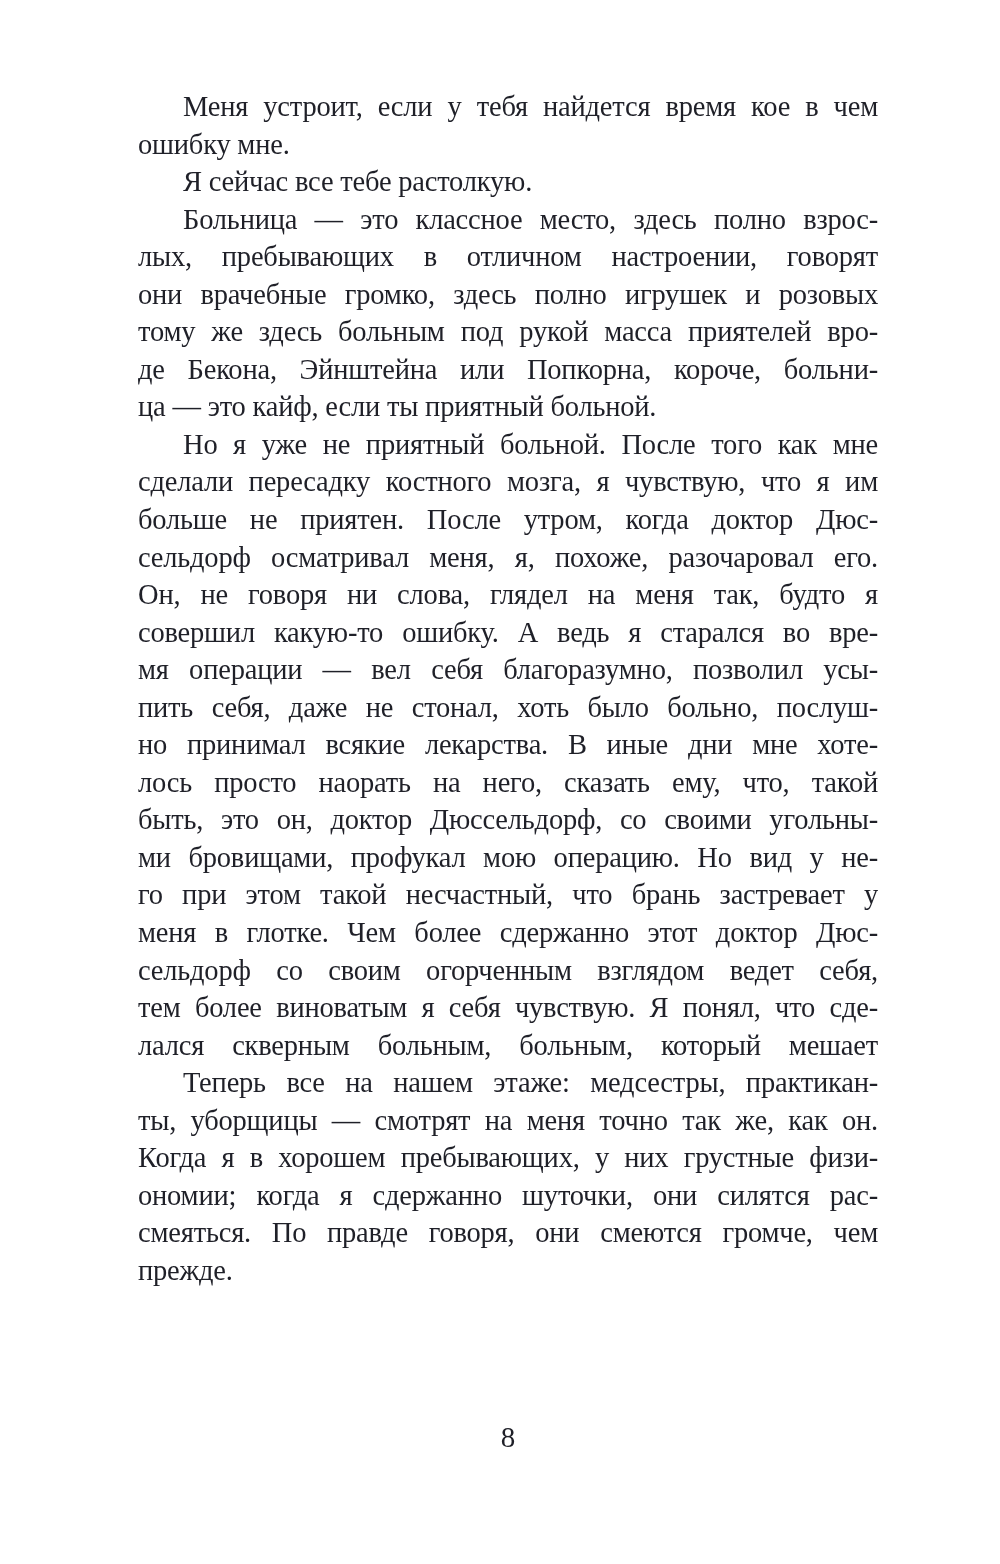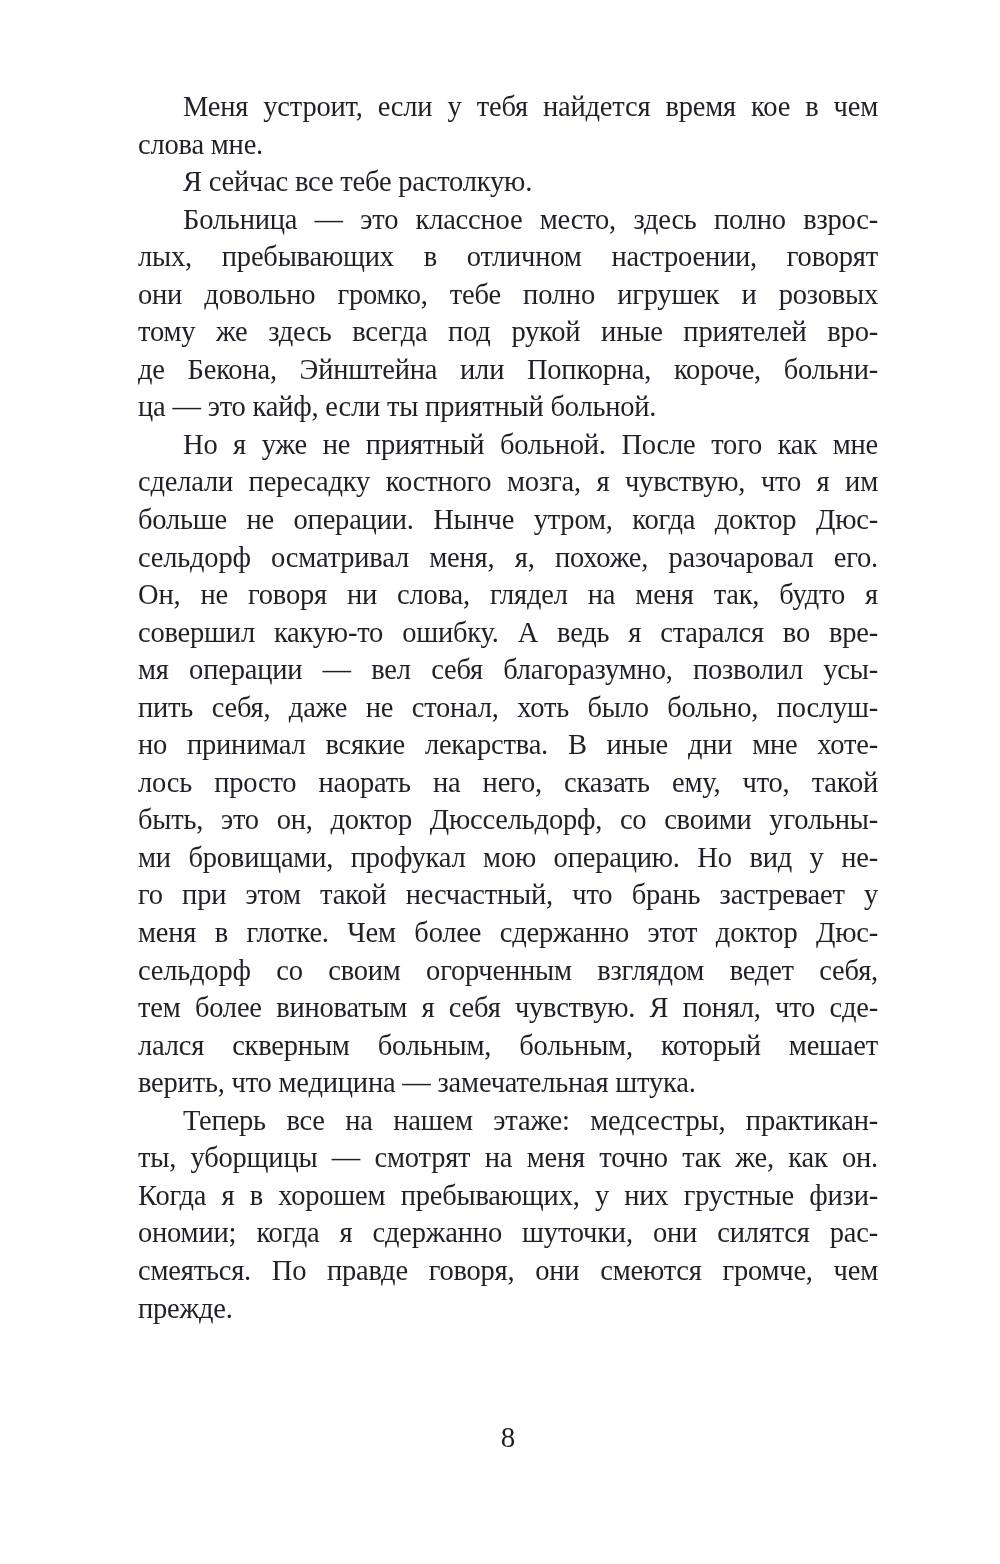--- a/index.html
+++ b/index.html
@@ -54,46 +54,45 @@
     line-height: 34px;
     color: #1f2028;
   }
 </style>
 </head>
 <body style="color: rgb(31, 32, 40); background: rgb(255, 255, 255);">
 
 <div class="page">
   <div class="text-column">
       <div class="ln indent">Меня устроит, если у тебя найдется время кое в чем</div>
-      <div class="ln last">слова мне.</div>
+      <div class="ln last">ошибку мне.</div>
       <div class="ln indent last">Я сейчас все тебе растолкую.</div>
       <div class="ln indent">Больница — это классное место, здесь полно взрос-</div>
       <div class="ln">лых, пребывающих в отличном настроении, говорят</div>
-      <div class="ln">они довольно громко, тебе полно игрушек и розовых</div>
-      <div class="ln">тому же здесь всегда под рукой иные приятелей вро-</div>
+      <div class="ln">они врачебные громко, здесь полно игрушек и розовых</div>
+      <div class="ln">тому же здесь больным под рукой масса приятелей вро-</div>
       <div class="ln">де Бекона, Эйнштейна или Попкорна, короче, больни-</div>
       <div class="ln last">ца — это кайф, если ты приятный больной.</div>
       <div class="ln indent">Но я уже не приятный больной. После того как мне</div>
       <div class="ln">сделали пересадку костного мозга, я чувствую, что я им</div>
-      <div class="ln">больше не операции. Нынче утром, когда доктор Дюс-</div>
+      <div class="ln">больше не приятен. После утром, когда доктор Дюс-</div>
       <div class="ln">сельдорф осматривал меня, я, похоже, разочаровал его.</div>
       <div class="ln">Он, не говоря ни слова, глядел на меня так, будто я</div>
       <div class="ln">совершил какую-то ошибку. А ведь я старался во вре-</div>
       <div class="ln">мя операции — вел себя благоразумно, позволил усы-</div>
       <div class="ln">пить себя, даже не стонал, хоть было больно, послуш-</div>
       <div class="ln">но принимал всякие лекарства. В иные дни мне хоте-</div>
       <div class="ln">лось просто наорать на него, сказать ему, что, такой</div>
       <div class="ln">быть, это он, доктор Дюссельдорф, со своими угольны-</div>
       <div class="ln">ми бровищами, профукал мою операцию. Но вид у не-</div>
       <div class="ln">го при этом такой несчастный, что брань застревает у</div>
       <div class="ln">меня в глотке. Чем более сдержанно этот доктор Дюс-</div>
       <div class="ln">сельдорф со своим огорченным взглядом ведет себя,</div>
       <div class="ln">тем более виноватым я себя чувствую. Я понял, что сде-</div>
       <div class="ln">лался скверным больным, больным, который мешает</div>
-      <div class="ln last">верить, что медицина — замечательная штука.</div>
       <div class="ln indent">Теперь все на нашем этаже: медсестры, практикан-</div>
       <div class="ln">ты, уборщицы — смотрят на меня точно так же, как он.</div>
       <div class="ln">Когда я в хорошем пребывающих, у них грустные физи-</div>
       <div class="ln">ономии; когда я сдержанно шуточки, они силятся рас-</div>
       <div class="ln">смеяться. По правде говоря, они смеются громче, чем</div>
       <div class="ln last">прежде.</div>
     </div>
   <div class="page-number">8</div>
 </div>
 

